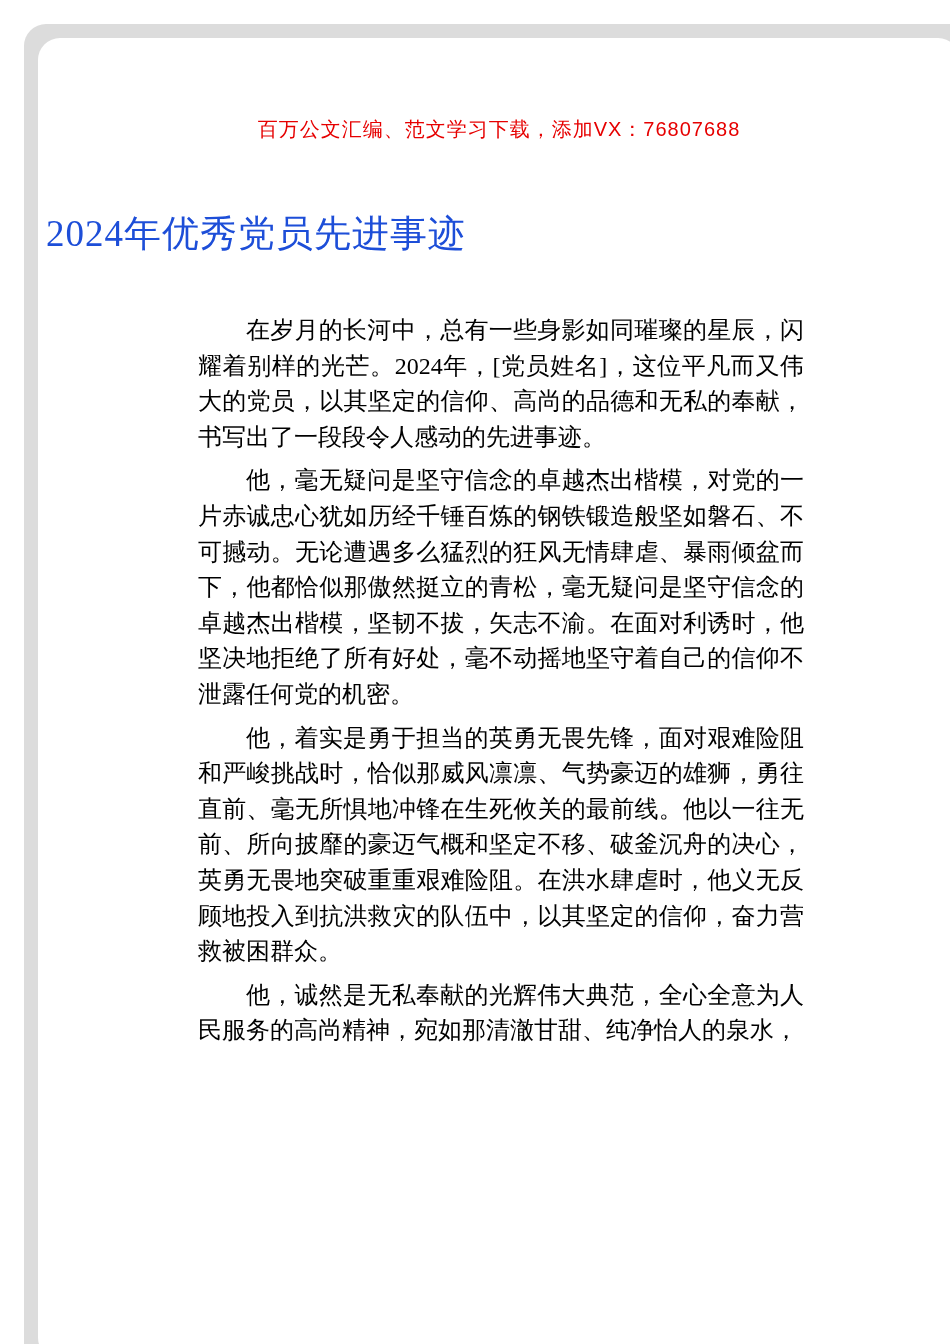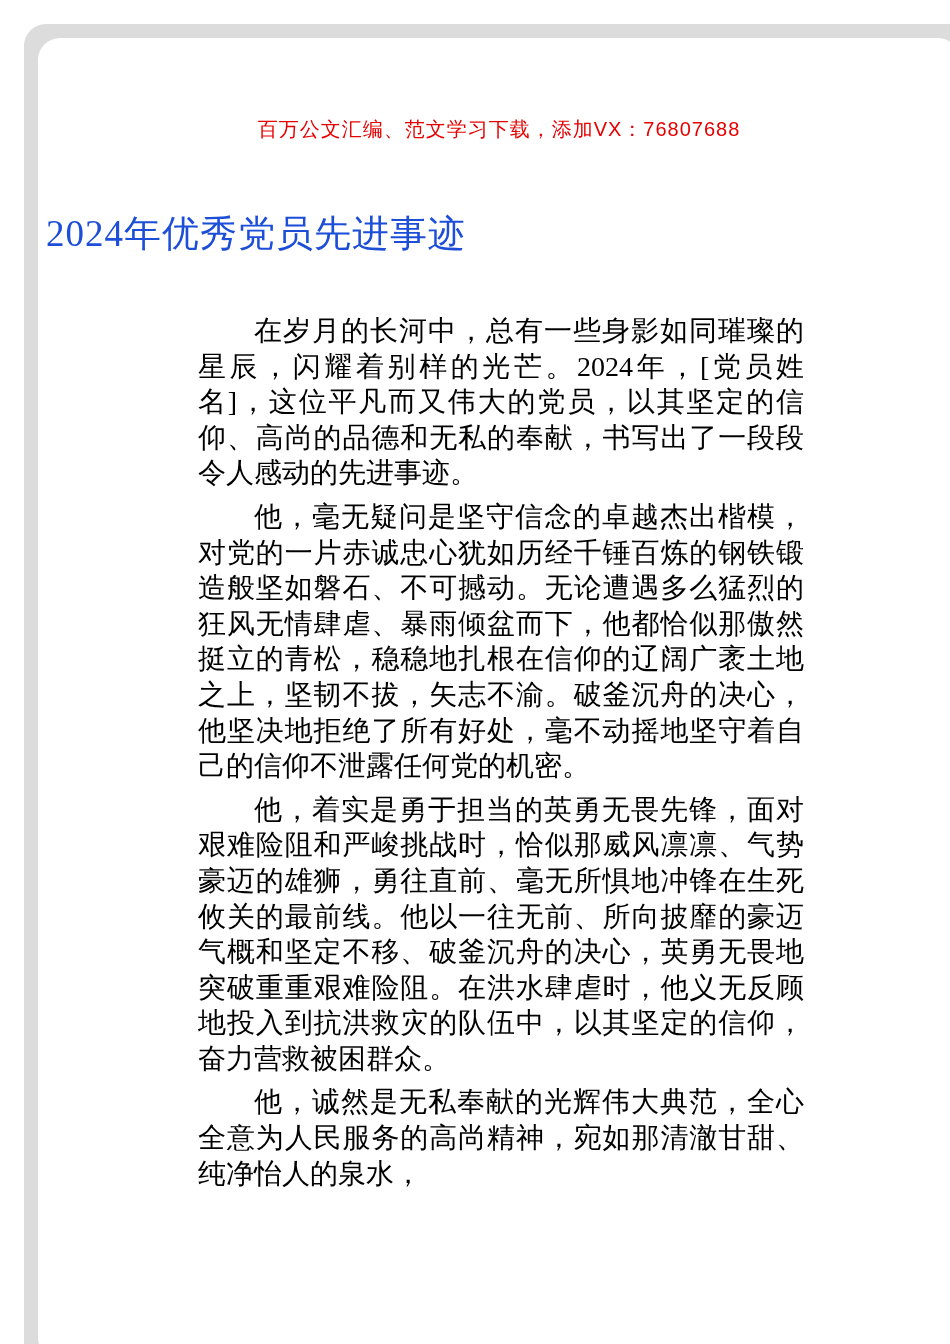--- a/index.html
+++ b/index.html
@@ -38,40 +38,40 @@
     font-weight: 500;
     color: #1d4ed8;
     letter-spacing: 1px;
     font-family: "Liberation Serif", "DejaVu Serif", serif;
   }
   .body-text {
     margin-top: 54px;
     padding: 0 140px 0 144px;
   }
   .body-text p {
-    font-size: 28px;
+    font-size: 24px;
     line-height: 35.6px;
     color: #000000;
     text-align: justify;
     text-indent: 2em;
     word-break: break-all;
     font-family: "Liberation Serif", "DejaVu Serif", serif;
   }
 </style>
 </head>
 <body>
 
 <div class="viewport">
   <div class="page">
 
     <div class="promo">百万公文汇编、范文学习下载，添加VX：76807688</div>
 
     <h1 class="doc-title">2024年优秀党员先进事迹</h1>
 
     <div class="body-text">
       <p>在岁月的长河中，总有一些身影如同璀璨的星辰，闪耀着别样的光芒。2024年，[党员姓名]，这位平凡而又伟大的党员，以其坚定的信仰、高尚的品德和无私的奉献，书写出了一段段令人感动的先进事迹。</p>
-      <p>他，毫无疑问是坚守信念的卓越杰出楷模，对党的一片赤诚忠心犹如历经千锤百炼的钢铁锻造般坚如磐石、不可撼动。无论遭遇多么猛烈的狂风无情肆虐、暴雨倾盆而下，他都恰似那傲然挺立的青松，稳稳地扎根在信仰的辽阔广袤土地之上，坚韧不拔，矢志不渝。破釜沉舟的决心，他坚决地拒绝了所有好处，毫不动摇地坚守着自己的信仰不泄露任何党的机密。</p>
+      <p>他，毫无疑问是坚守信念的卓越杰出楷模，对党的一片赤诚忠心犹如历经千锤百炼的钢铁锻造般坚如磐石、不可撼动。无论遭遇多么猛烈的狂风无情肆虐、暴雨倾盆而下，他都恰似那傲然挺立的青松，毫无疑问是坚守信念的卓越杰出楷模，坚韧不拔，矢志不渝。在面对利诱时，他坚决地拒绝了所有好处，毫不动摇地坚守着自己的信仰不泄露任何党的机密。</p>
       <p>他，着实是勇于担当的英勇无畏先锋，面对艰难险阻和严峻挑战时，恰似那威风凛凛、气势豪迈的雄狮，勇往直前、毫无所惧地冲锋在生死攸关的最前线。他以一往无前、所向披靡的豪迈气概和坚定不移、破釜沉舟的决心，英勇无畏地突破重重艰难险阻。在洪水肆虐时，他义无反顾地投入到抗洪救灾的队伍中，以其坚定的信仰，奋力营救被困群众。</p>
       <p>他，诚然是无私奉献的光辉伟大典范，全心全意为人民服务的高尚精神，宛如那清澈甘甜、纯净怡人的泉水，</p>
     </div>
 
   </div>
 </div>
 
 </body></html>

